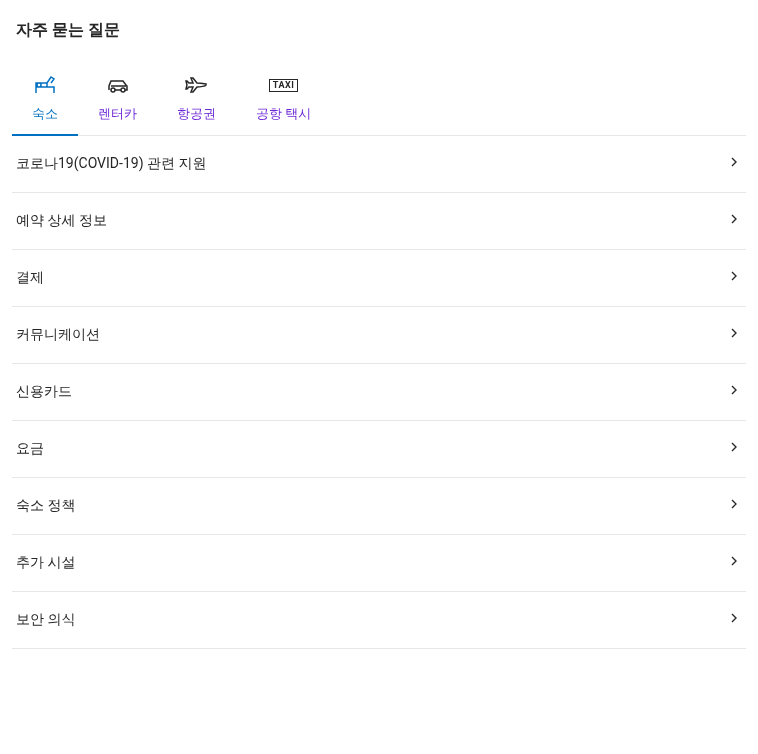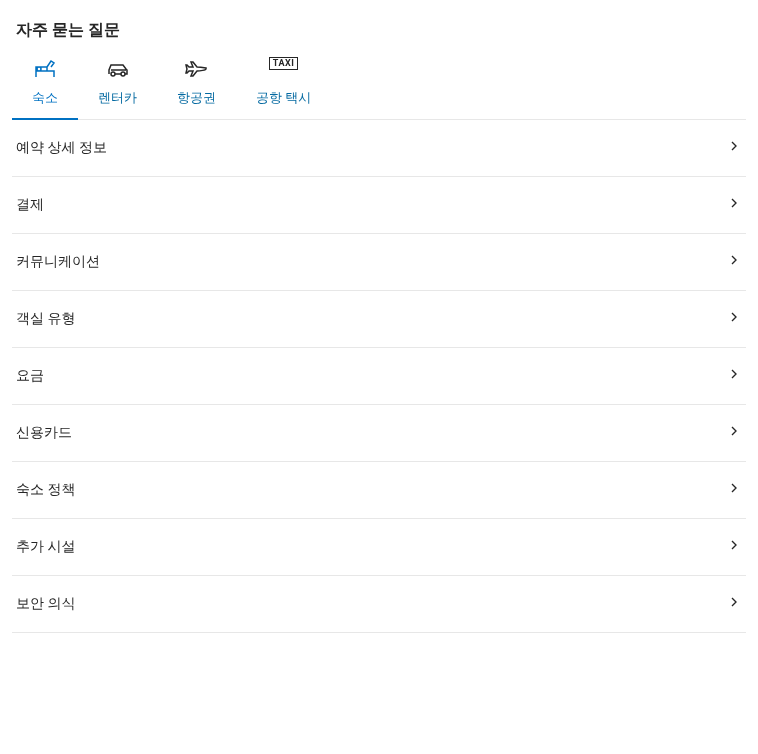--- a/index.html
+++ b/index.html
@@ -12,57 +12,57 @@
       background: #fff;
       color: #262626;
       width: 758px;
     }
     .container {
       padding: 20px 12px 0 12px;
     }
     .page-title {
       font-size: 16px;
       font-weight: 700;
-      margin-bottom: 8px;
+      margin-bottom: 24px;
       padding-left: 4px;
     }
     .tabs {
       display: flex;
       border-bottom: 1px solid #e7e7e7;
     }
     .tab {
       display: flex;
       flex-direction: column;
       align-items: center;
       justify-content: center;
       padding: 8px 20px 12px 20px;
       cursor: pointer;
       position: relative;
       min-width: 60px;
     }
     .tab-icon {
       height: 24px;
       display: flex;
-      align-items: flex-start;
+      align-items: center;
       justify-content: center;
       margin-bottom: 8px;
     }
     .tab-icon svg {
       width: 24px;
       height: 24px;
       fill: none;
       stroke: #262626;
       stroke-width: 1.5;
     }
     .tab.active .tab-icon svg {
       stroke: #0071c2;
     }
     .tab-label {
       font-size: 13px;
-      color: #0369a1;
+      color: #6d28d9;
       white-space: nowrap;
     }
     .tab.active .tab-label {
       color: #0071c2;
     }
     .tab.active::after {
       content: "";
       position: absolute;
       bottom: -1px;
       left: 0;
@@ -144,20 +144,28 @@
         <span class="taxi-box">TAXI</span>
       </div>
       <span class="tab-label">공항 택시</span>
     </div>
 
 
   </div>
 
   <div class="faq-list">
 
+    <div class="faq-item">
+      <span class="faq-label">코로나19(COVID-19) 관련 지원</span>
+      <span class="chevron-right">
+        <svg viewBox="0 0 24 24">
+            <polyline points="9 6 15 12 9 18"></polyline>
+          </svg>
+      </span>
+    </div>
 
 
     <div class="faq-item">
       <span class="faq-label">예약 상세 정보</span>
       <span class="chevron-right">
         <svg viewBox="0 0 24 24">
             <polyline points="9 6 15 12 9 18"></polyline>
           </svg>
       </span>
     </div>
@@ -173,40 +181,32 @@
 
     <div class="faq-item">
       <span class="faq-label">커뮤니케이션</span>
       <span class="chevron-right">
         <svg viewBox="0 0 24 24">
             <polyline points="9 6 15 12 9 18"></polyline>
           </svg>
       </span>
     </div>
 
-    <div class="faq-item">
-      <span class="faq-label">객실 유형</span>
+
+    <div class="faq-item">
+      <span class="faq-label">신용카드</span>
       <span class="chevron-right">
         <svg viewBox="0 0 24 24">
             <polyline points="9 6 15 12 9 18"></polyline>
           </svg>
       </span>
     </div>
 
     <div class="faq-item">
       <span class="faq-label">요금</span>
-      <span class="chevron-right">
-        <svg viewBox="0 0 24 24">
-            <polyline points="9 6 15 12 9 18"></polyline>
-          </svg>
-      </span>
-    </div>
-
-    <div class="faq-item">
-      <span class="faq-label">신용카드</span>
       <span class="chevron-right">
         <svg viewBox="0 0 24 24">
             <polyline points="9 6 15 12 9 18"></polyline>
           </svg>
       </span>
     </div>
 
     <div class="faq-item">
       <span class="faq-label">숙소 정책</span>
       <span class="chevron-right">

